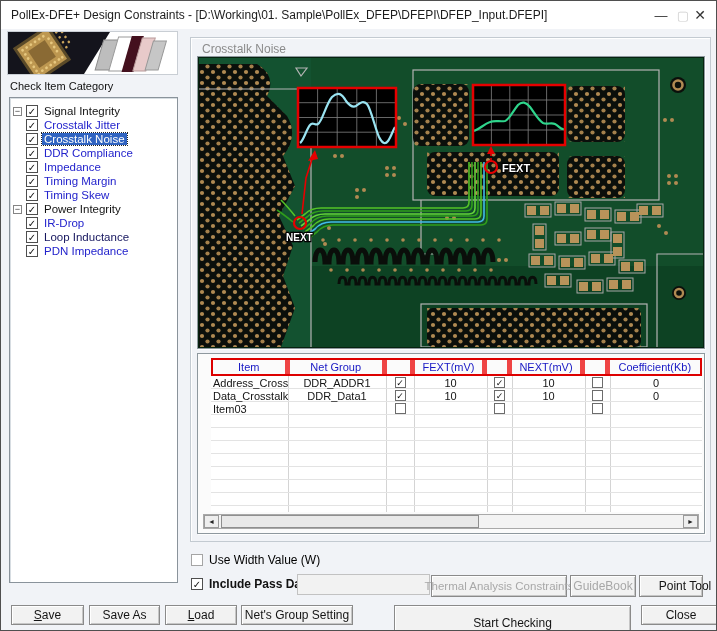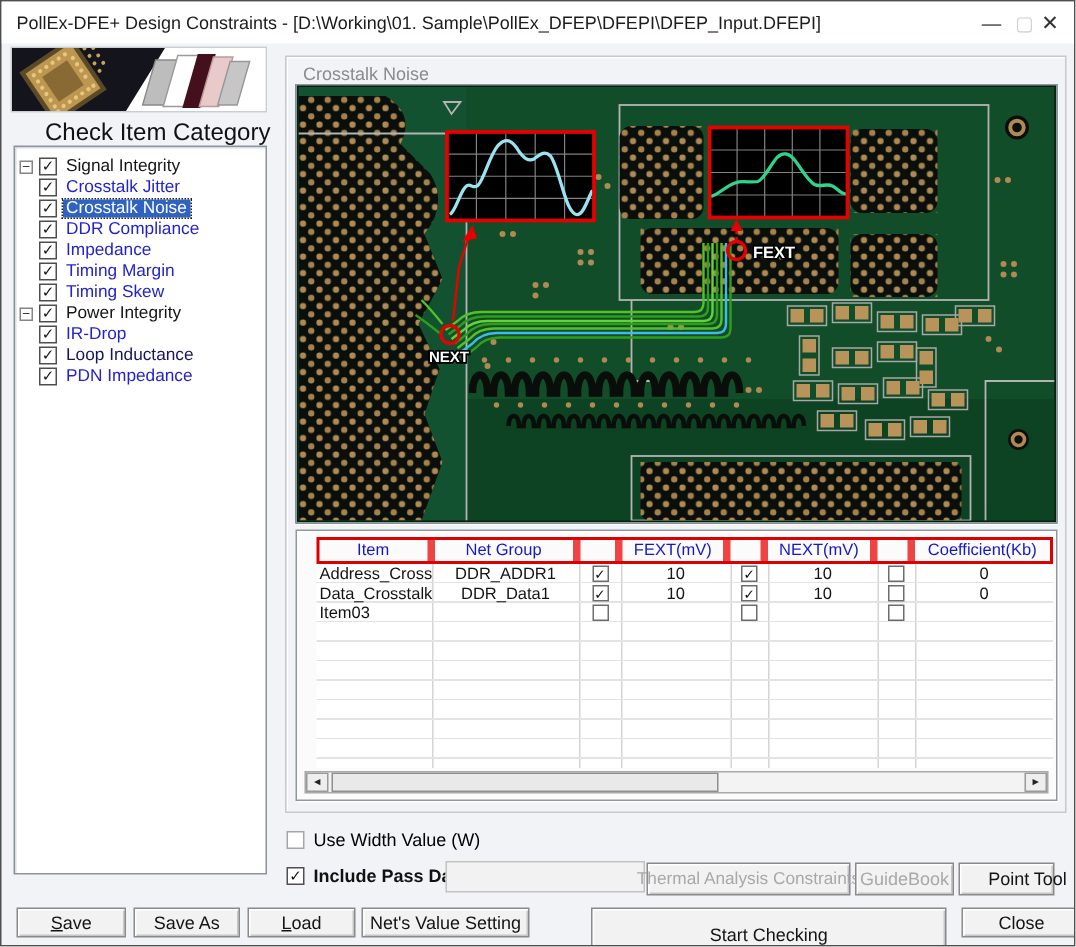--- a/index.html
+++ b/index.html
@@ -8,21 +8,21 @@
     font-family:"Liberation Sans",sans-serif;overflow:hidden;}
   
   .titlebar{position:absolute;left:0;top:0;width:100%;height:28px;background:#ffffff;}
   .title{position:absolute;left:10px;top:7px;font-size:12px;color:#1c1c1c;white-space:nowrap;}
   .wbtn{position:absolute;top:0;height:28px;display:flex;align-items:center;justify-content:center;
     font-size:13px;color:#333;cursor:default;}
   .wbtn.dis{color:#cfcfcf;}
   
   .banner{position:absolute;left:6px;top:30px;width:171px;height:44px;border:1px solid #c9ced4;background:#fff;}
   
-  .cat-label{position:absolute;left:9px;top:79px;font-size:16px;color:#111;margin-left:20px;}
+  .cat-label{position:absolute;left:9px;top:79px;font-size:11px;color:#111;}
   .treebox{position:absolute;left:8px;top:96px;width:169px;height:486px;background:#fff;
     border:1px solid #8a939b;box-shadow:inset 1px 1px 0 #d7dde2;}
   .trow{position:absolute;left:3px;height:14px;display:flex;align-items:center;font-size:11.5px;white-space:nowrap;}
   .expand{width:9px;height:9px;border:1px solid #848484;background:#fff;font-size:9px;line-height:7px;
     text-align:center;color:#333;margin-right:4px;flex:none;}
   .conn{width:13px;flex:none;}
   .ck{width:12px;height:12px;border:1px solid #4e4e4e;background:#fff;font-size:10px;line-height:11px;
     text-align:center;color:#111;margin-right:4px;flex:none;}
   .tl{padding:0 2px;}
   .c-par{color:#141414;}
@@ -502,17 +502,17 @@
 
   <div class="btn" style="left:10px;top:604px;width:73px;height:20px;">
     <span class="u">S</span>
       <span>ave</span>
   </div>
   <div class="btn" style="left:88px;top:604px;width:71px;height:20px;">Save As</div>
   <div class="btn" style="left:164px;top:604px;width:72px;height:20px;">
     <span class="u">L</span>
       <span>oad</span>
   </div>
-  <div class="btn" style="left:240px;top:604px;width:112px;height:20px;">Net's Value Setting</div>
+  <div class="btn" style="left:240px;top:604px;width:112px;height:20px;">Net's Group Setting</div>
   <div class="btn" style="left:393px;top:604px;width:237px;height:36px;">Start Checking</div>
   <div class="btn" style="left:640px;top:604px;width:80px;height:20px;">Close</div>
 
 </div>
 
 </body></html>

